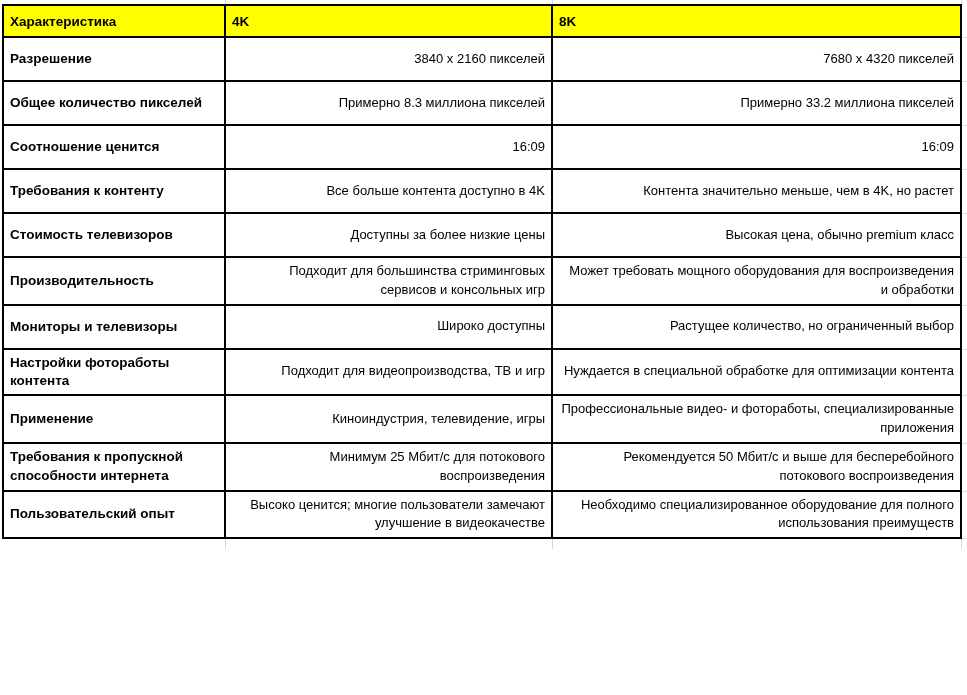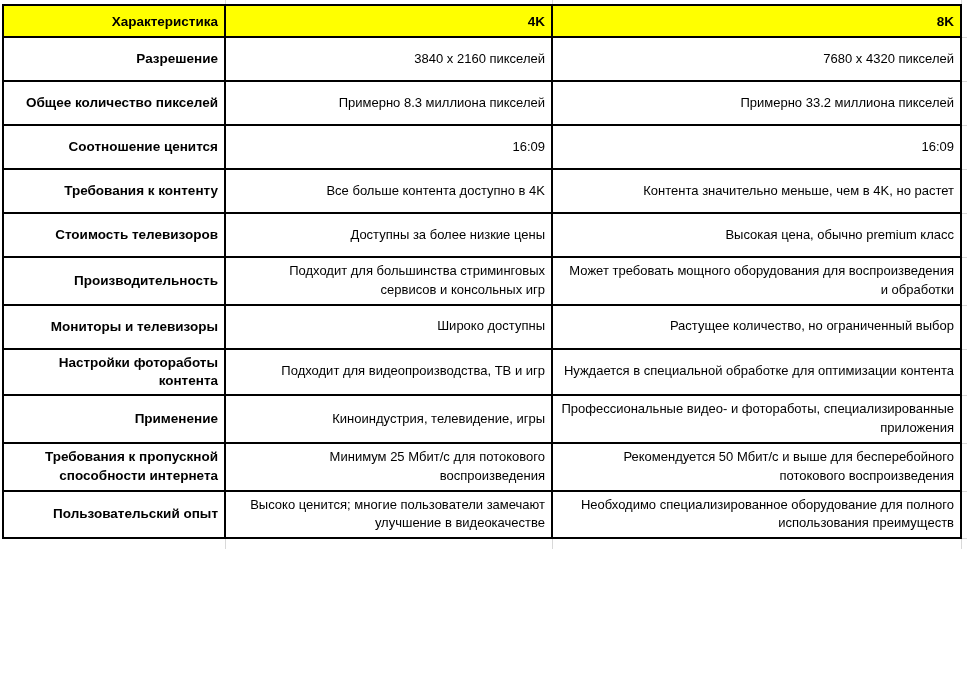--- a/index.html
+++ b/index.html
@@ -27,35 +27,35 @@
   col.c3 { width: 409px; }
   table.cmp th, table.cmp td {
     border: 2px solid #000000;
     position: relative;
     box-sizing: border-box;
   }
   table.cmp th {
     background: #ffff00;
     font-weight: bold;
     font-size: 13.5px;
-    text-align: right;
+    text-align: left;
     vertical-align: middle;
     height: 32px;
     padding: 2px 6px;
   }
   table.cmp td {
     font-size: 13px;
     line-height: 1.45;
     text-align: right;
     vertical-align: middle;
     height: 44px;
     padding: 4px 6px;
   }
   table.cmp td.feat {
-    text-align: right;
+    text-align: left;
     font-weight: bold;
     font-size: 13.5px;
     line-height: 1.35;
   }
   
   table.cmp th::before {
     content: "";
     position: absolute;
     top: -6px;
     right: -2px;

